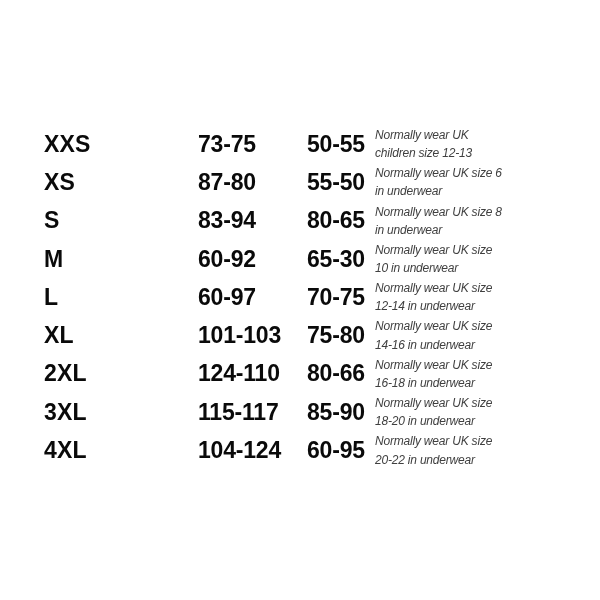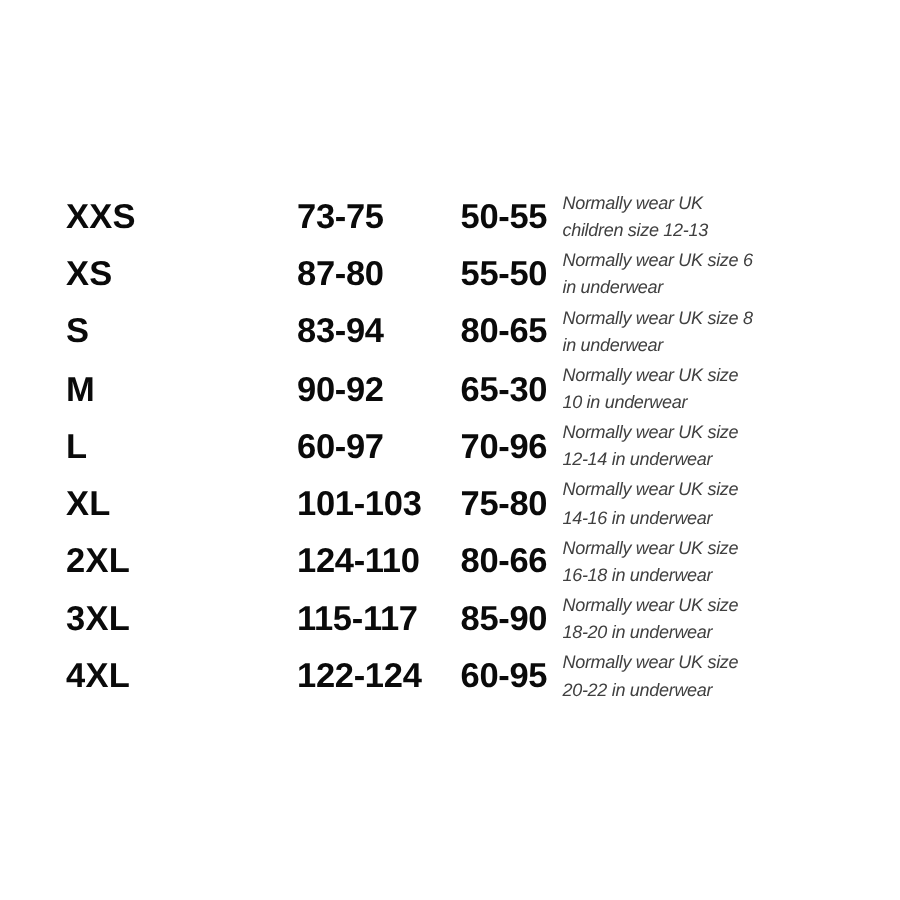--- a/index.html
+++ b/index.html
@@ -71,30 +71,30 @@
     <div class="trow">
       <div class="cell size-label">S</div>
       <div class="cell range">83-94</div>
       <div class="cell range">80-65</div>
       <div class="cell note">Normally wear UK size 8
 in underwear</div>
     </div>
 
     <div class="trow">
       <div class="cell size-label">M</div>
-      <div class="cell range">90-92</div>
+      <div class="cell range">60-92</div>
       <div class="cell range">65-30</div>
       <div class="cell note">Normally wear UK size
 10 in underwear</div>
     </div>
 
     <div class="trow">
       <div class="cell size-label">L</div>
       <div class="cell range">60-97</div>
-      <div class="cell range">70-96</div>
+      <div class="cell range">70-75</div>
       <div class="cell note">Normally wear UK size
 12-14 in underwear</div>
     </div>
 
     <div class="trow">
       <div class="cell size-label">XL</div>
       <div class="cell range">101-103</div>
       <div class="cell range">75-80</div>
       <div class="cell note">Normally wear UK size
 14-16 in underwear</div>
@@ -111,20 +111,20 @@
     <div class="trow">
       <div class="cell size-label">3XL</div>
       <div class="cell range">115-117</div>
       <div class="cell range">85-90</div>
       <div class="cell note">Normally wear UK size
 18-20 in underwear</div>
     </div>
 
     <div class="trow">
       <div class="cell size-label">4XL</div>
-      <div class="cell range">122-124</div>
+      <div class="cell range">104-124</div>
       <div class="cell range">60-95</div>
       <div class="cell note">Normally wear UK size
 20-22 in underwear</div>
     </div>
 
   </div>
 </div>
 
 </body></html>

